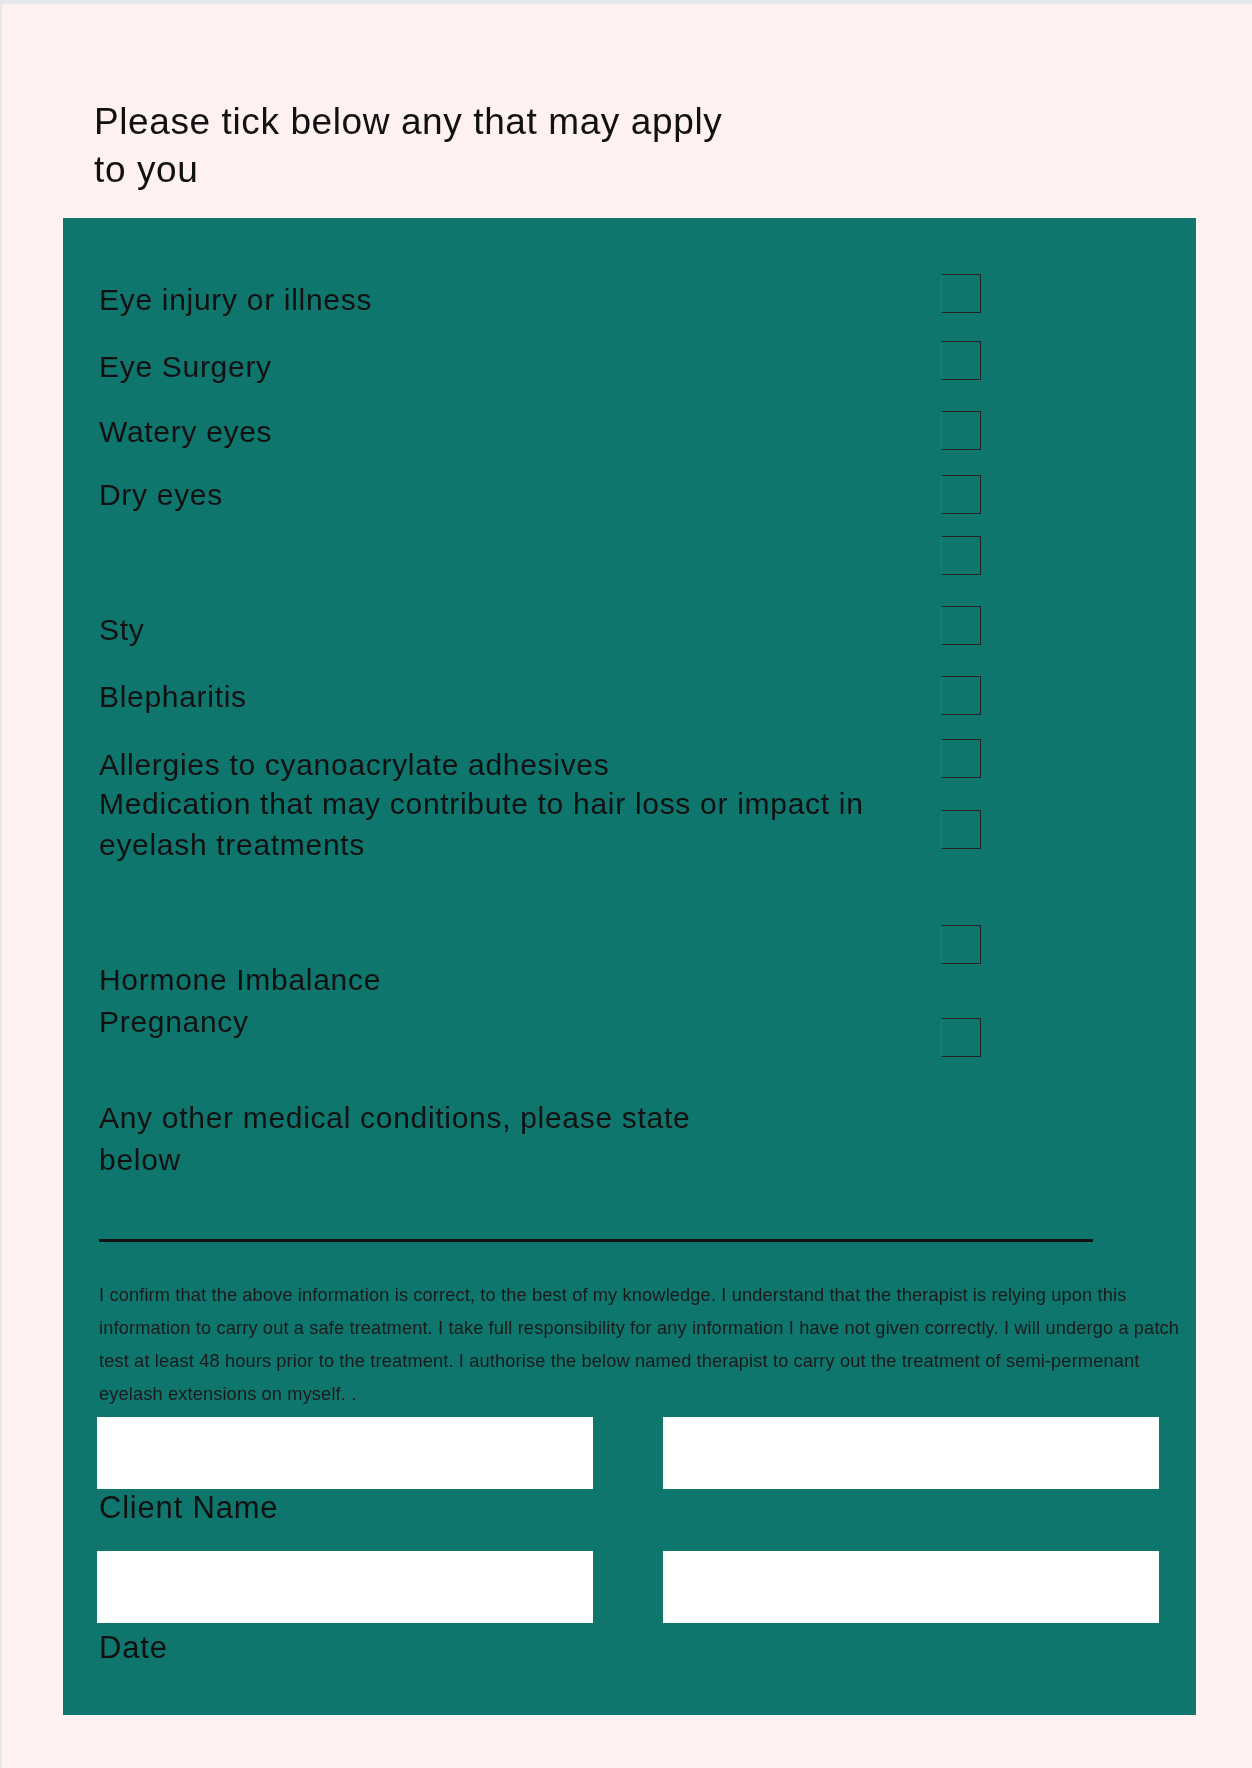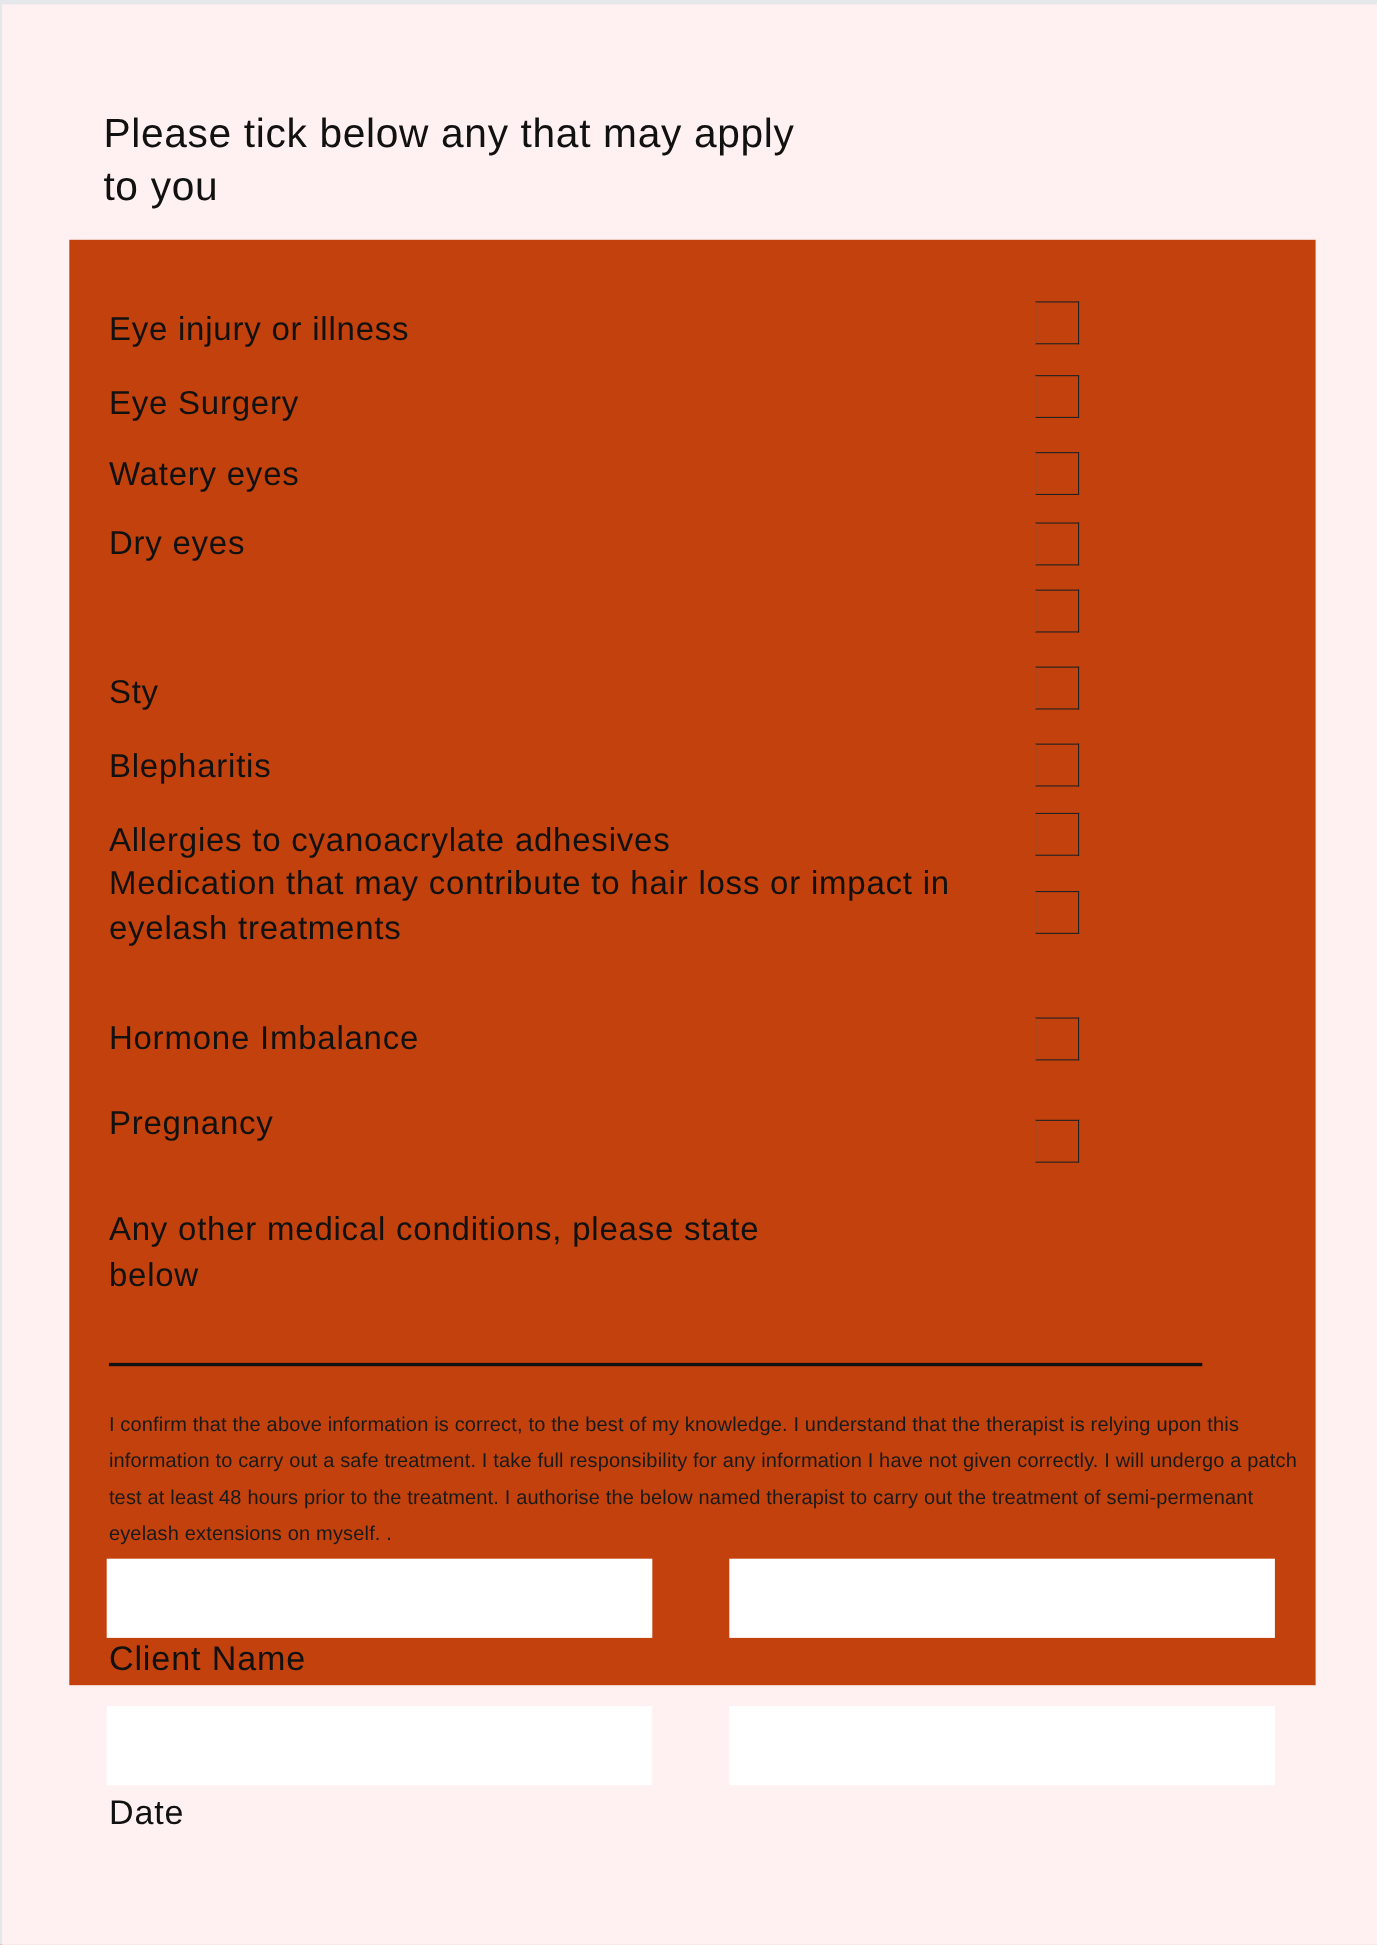--- a/index.html
+++ b/index.html
@@ -15,22 +15,22 @@
       background: #fff0f1;
     }
     .title {
       position: absolute; left: 76px; top: 78px;
       font-size: 37px; line-height: 48px; font-weight: 400;
       letter-spacing: 0.6px; margin: 16px; width: 640px;
       color: #111;
     }
     .panel {
       position: absolute; left: 61px; top: 214px;
-      width: 1133px; height: 1314px;
-      background: #c2410c;
+      width: 1133px; height: 1497px;
+      background: #0f766e;
     }
     .row-label {
       position: absolute; left: 36px;
       font-size: 30px; line-height: 41px; letter-spacing: 0.7px;
       color: #111; white-space: nowrap;
     }
     .checkbox {
       position: absolute; left: 878px;
       width: 40px; height: 39px;
       border: 1.5px solid #222;
@@ -93,21 +93,21 @@
 
     <div class="row-label" style="top:458px">Blepharitis</div>
     <div class="checkbox" style="top:458px"></div>
 
     <div class="row-label" style="top:526px">Allergies to cyanoacrylate adhesives</div>
     <div class="checkbox" style="top:521px"></div>
 
     <div class="row-label" style="top:565px; white-space:normal; width:780px">Medication that may contribute to hair loss or impact in eyelash treatments</div>
     <div class="checkbox" style="top:592px"></div>
 
-    <div class="row-label" style="top:706px">Hormone Imbalance</div>
+    <div class="row-label" style="top:741px">Hormone Imbalance</div>
     <div class="checkbox" style="top:707px"></div>
 
     <div class="row-label" style="top:783px">Pregnancy</div>
     <div class="checkbox" style="top:800px"></div>
 
     <div class="other-label">Any other medical conditions, please state below</div>
     <div class="rule"></div>
 
     <p class="declaration">I confirm that the above information is correct, to the best of my knowledge. I understand that the therapist is relying upon this information to carry out a safe treatment. I take full responsibility for any information I have not given correctly. I will undergo a patch test at least 48 hours prior to the treatment. I authorise the below named therapist to carry out the treatment of semi-permenant eyelash extensions on myself. .</p>
 

